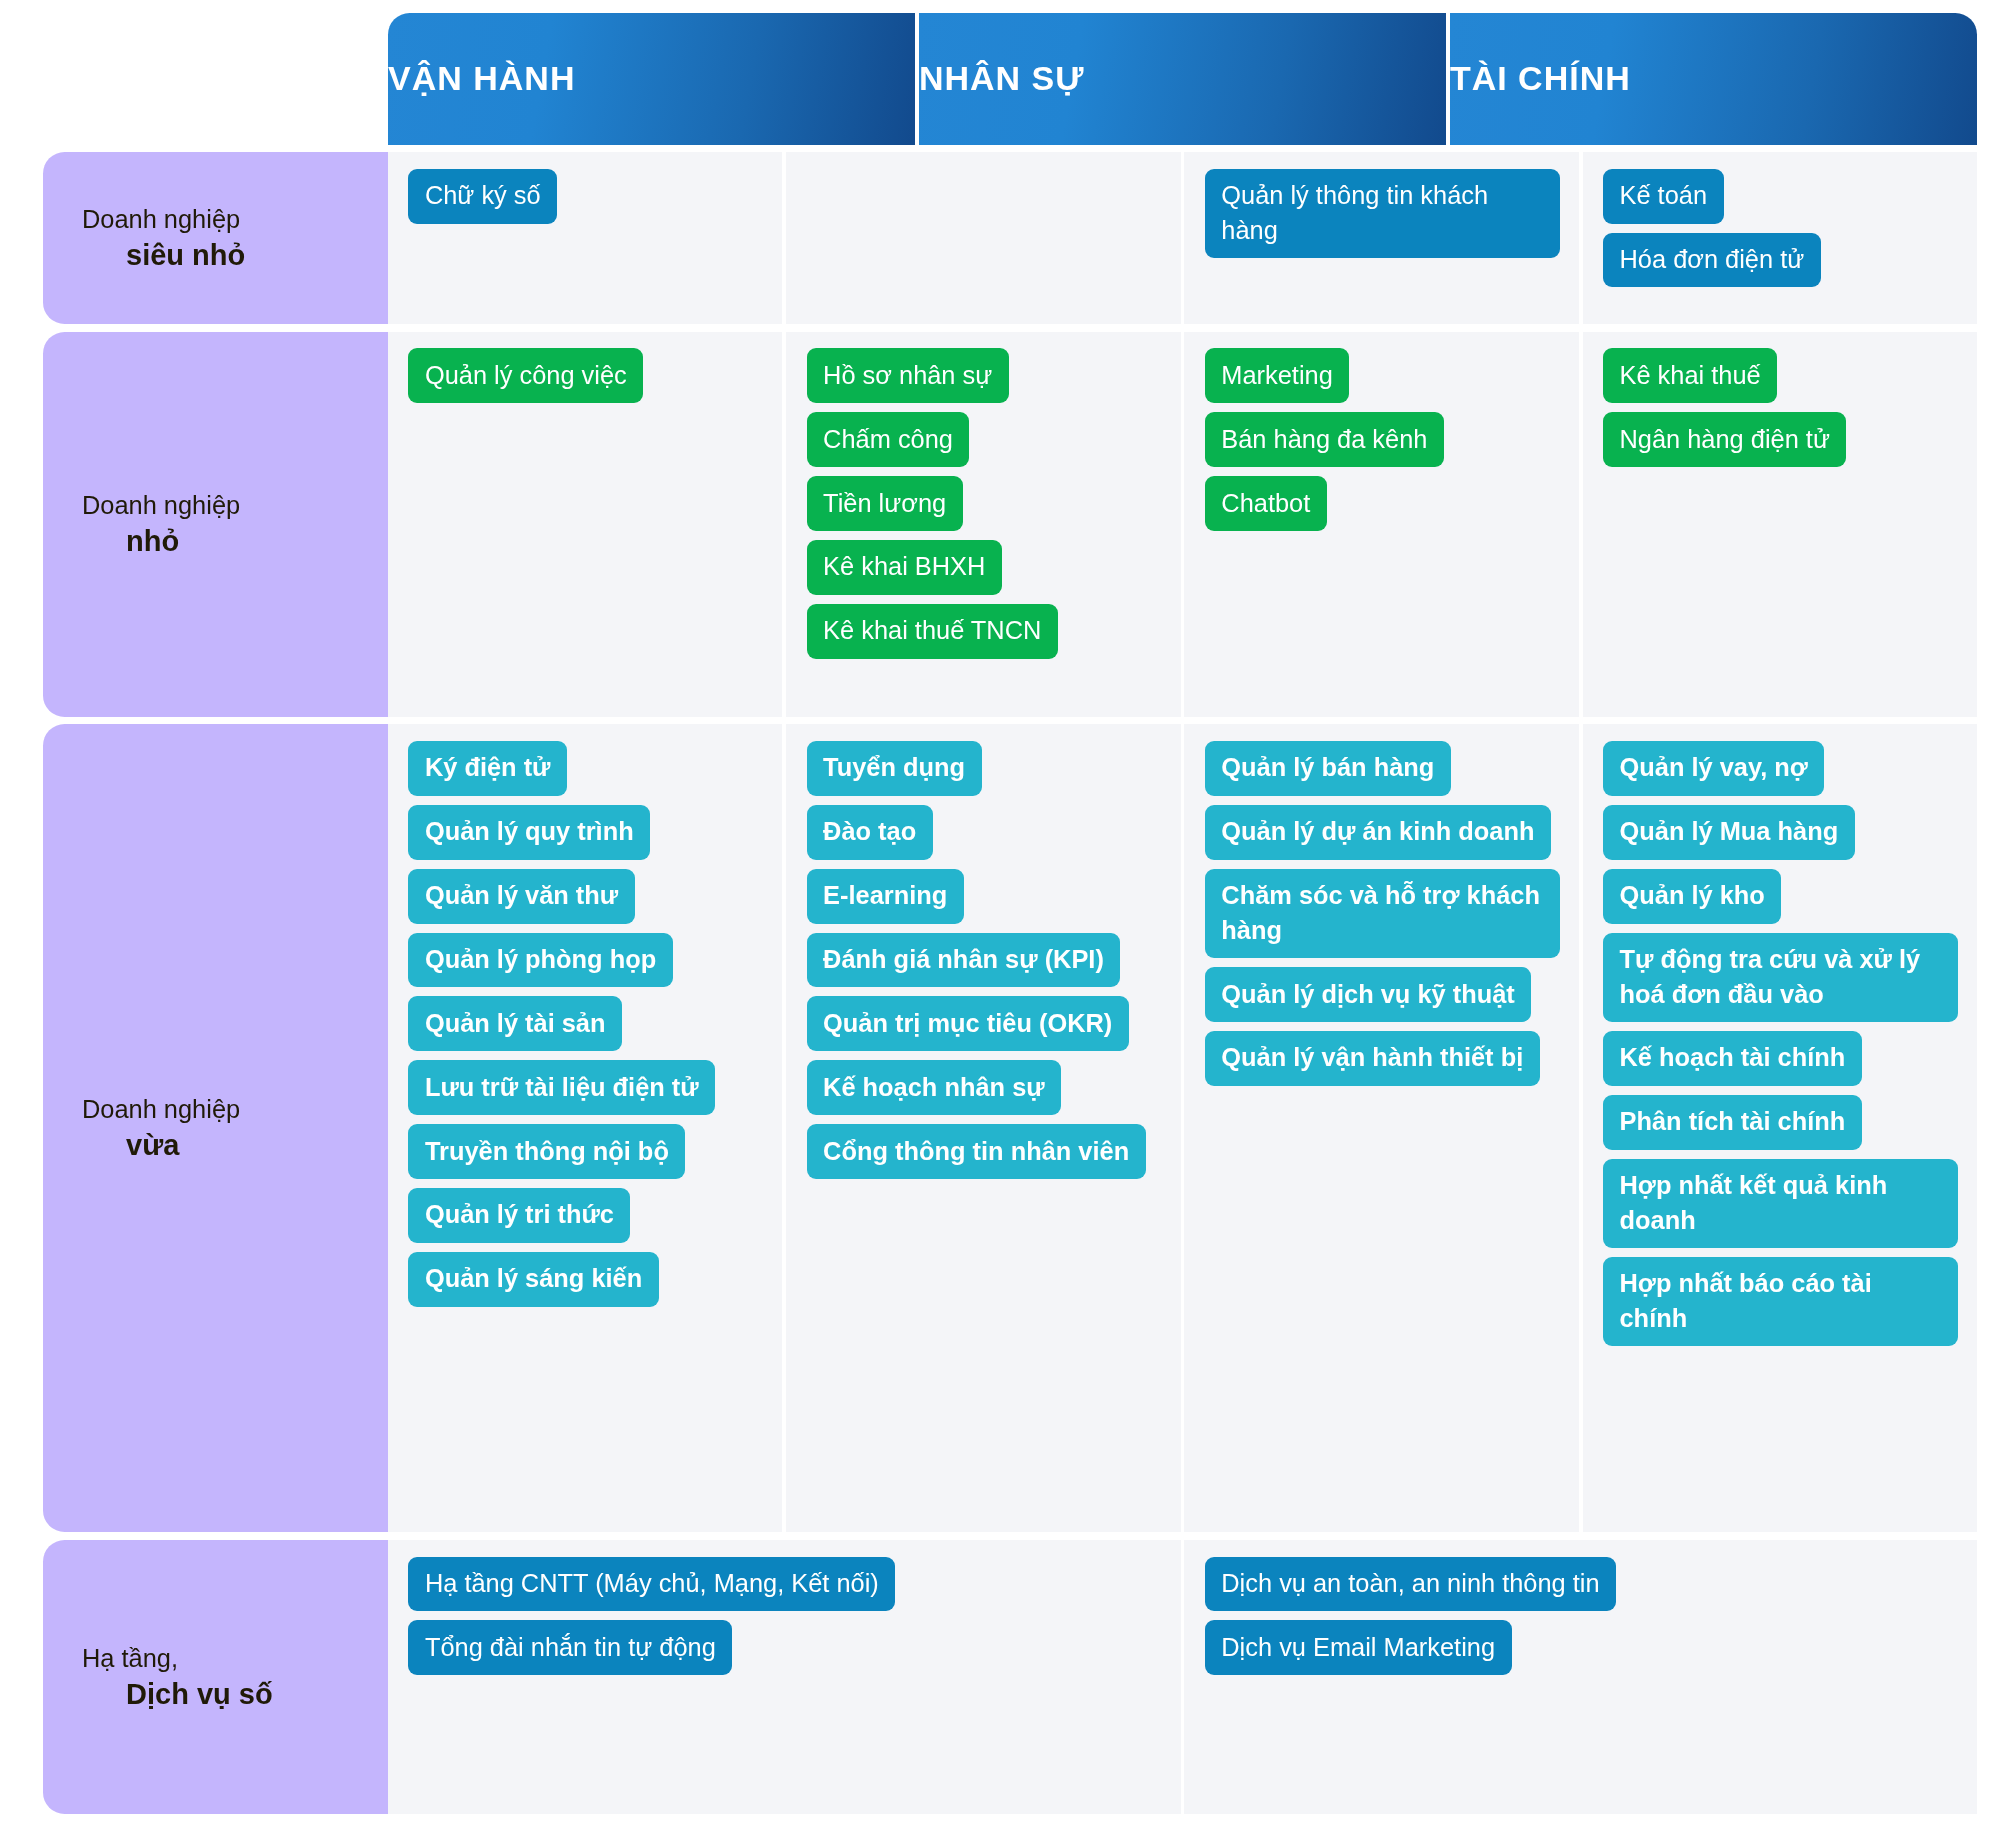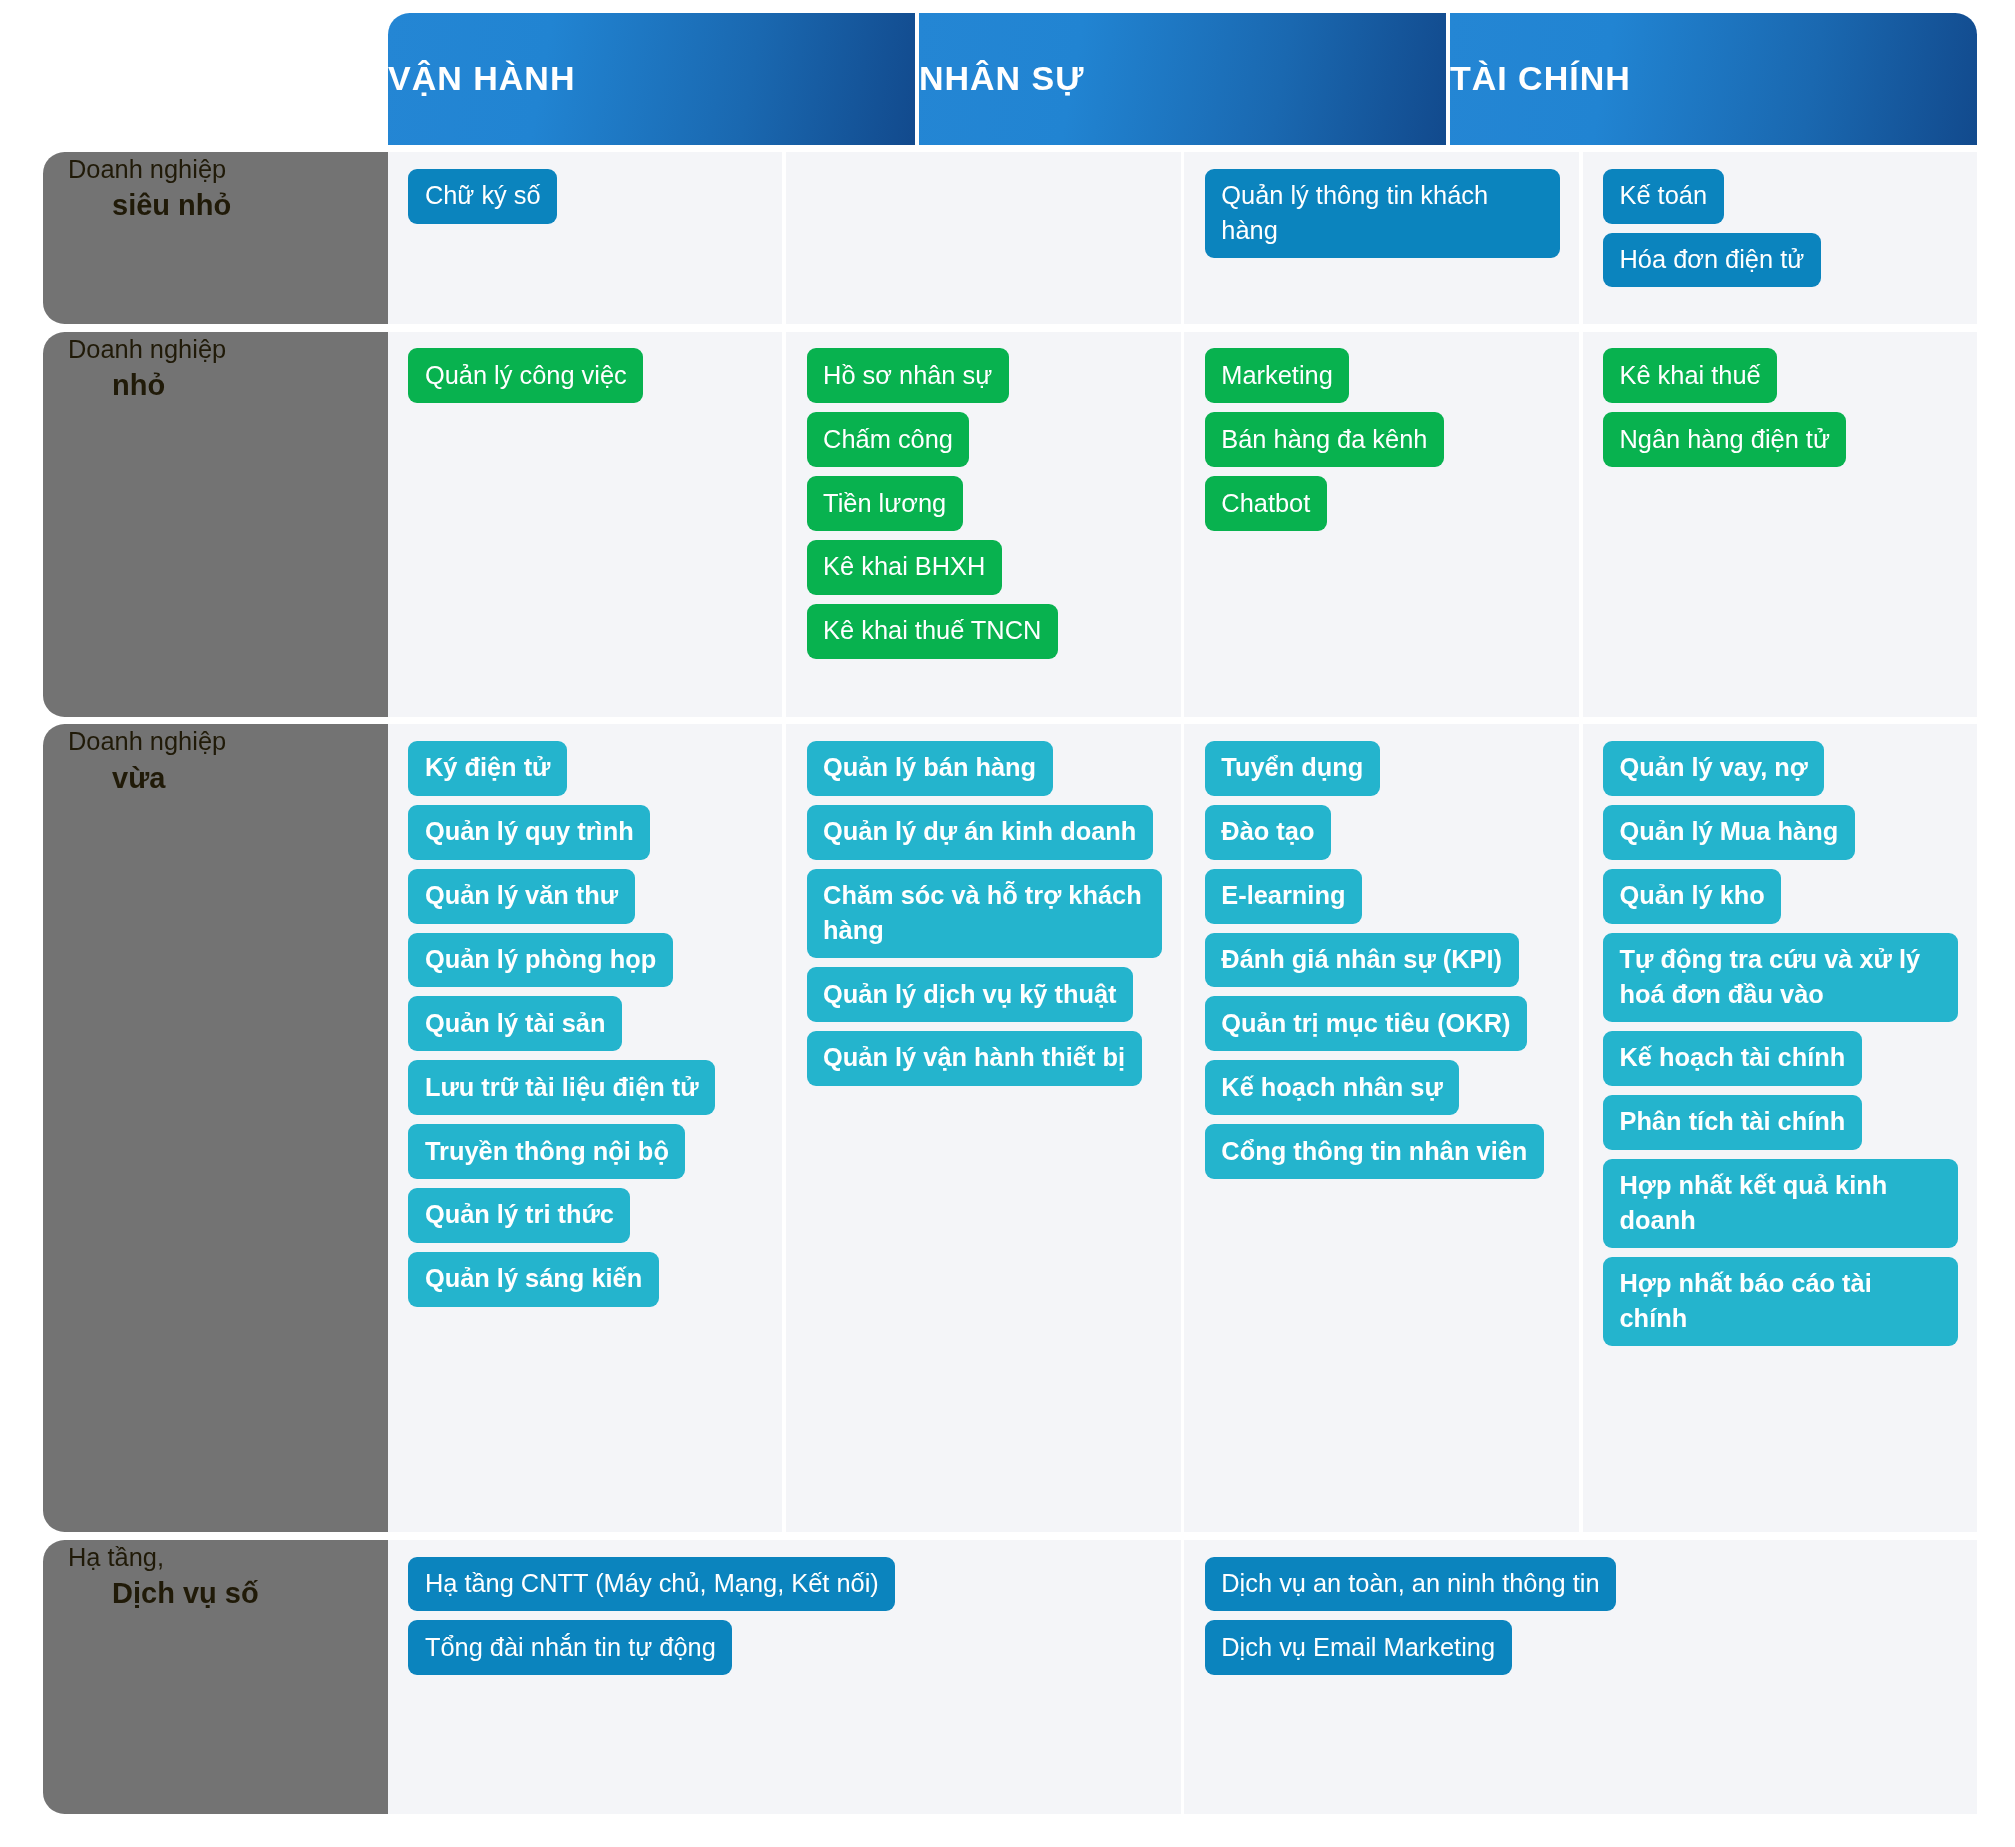--- a/index.html
+++ b/index.html
@@ -38,27 +38,27 @@
   .header-cell.last  { border-top-right-radius: 21.6px; }
 
   
   .row {
     display: flex;
     margin-top: 7.6px;
   }
   .row-label {
     width: 345px;
     flex: 0 0 345px;
-    background: #737373;
+    background: #c4b5fd;
     border-top-left-radius: 21.6px;
     border-bottom-left-radius: 21.6px;
     display: flex;
     flex-direction: column;
-    justify-content: flex-start;
-    padding-left: 25px;
+    justify-content: center;
+    padding-left: 39px;
     color: #201A08;
   }
   .row-label .l1 { font-size: 25.4px; line-height: 1.34; font-weight: normal; }
   .row-label .l2 { font-size: 29px; line-height: 1.34; font-weight: bold; margin-left: 44px; }
 
   .row-cells {
     flex: 1 1 auto;
     display: flex;
     gap: 3.8px;
     background: transparent;
@@ -168,34 +168,34 @@
             <div class="pill cyan">Quản lý quy trình</div>
             <div class="pill cyan">Quản lý văn thư</div>
             <div class="pill cyan">Quản lý phòng họp</div>
             <div class="pill cyan">Quản lý tài sản</div>
             <div class="pill cyan">Lưu trữ tài liệu điện tử</div>
             <div class="pill cyan">Truyền thông nội bộ</div>
             <div class="pill cyan">Quản lý tri thức</div>
             <div class="pill cyan">Quản lý sáng kiến</div>
           </div>
           <div class="cell">
-            <div class="pill cyan">Quản lý bán hàng</div>
-            <div class="pill cyan">Quản lý dự án kinh doanh</div>
-            <div class="pill cyan">Chăm sóc và hỗ trợ khách hàng</div>
-            <div class="pill cyan">Quản lý dịch vụ kỹ thuật</div>
-            <div class="pill cyan">Quản lý vận hành thiết bị</div>
-          </div>
-          <div class="cell">
             <div class="pill cyan">Tuyển dụng</div>
             <div class="pill cyan">Đào tạo</div>
             <div class="pill cyan">E-learning</div>
             <div class="pill cyan">Đánh giá nhân sự (KPI)</div>
             <div class="pill cyan">Quản trị mục tiêu (OKR)</div>
             <div class="pill cyan">Kế hoạch nhân sự</div>
             <div class="pill cyan">Cổng thông tin nhân viên</div>
+          </div>
+          <div class="cell">
+            <div class="pill cyan">Quản lý bán hàng</div>
+            <div class="pill cyan">Quản lý dự án kinh doanh</div>
+            <div class="pill cyan">Chăm sóc và hỗ trợ khách hàng</div>
+            <div class="pill cyan">Quản lý dịch vụ kỹ thuật</div>
+            <div class="pill cyan">Quản lý vận hành thiết bị</div>
           </div>
           <div class="cell">
             <div class="pill cyan">Quản lý vay, nợ</div>
             <div class="pill cyan">Quản lý Mua hàng</div>
             <div class="pill cyan">Quản lý kho</div>
             <div class="pill cyan">Tự động tra cứu và xử lý hoá đơn đầu vào</div>
             <div class="pill cyan">Kế hoạch tài chính</div>
             <div class="pill cyan">Phân tích tài chính</div>
             <div class="pill cyan">Hợp nhất kết quả kinh doanh</div>
             <div class="pill cyan">Hợp nhất báo cáo tài chính</div>

